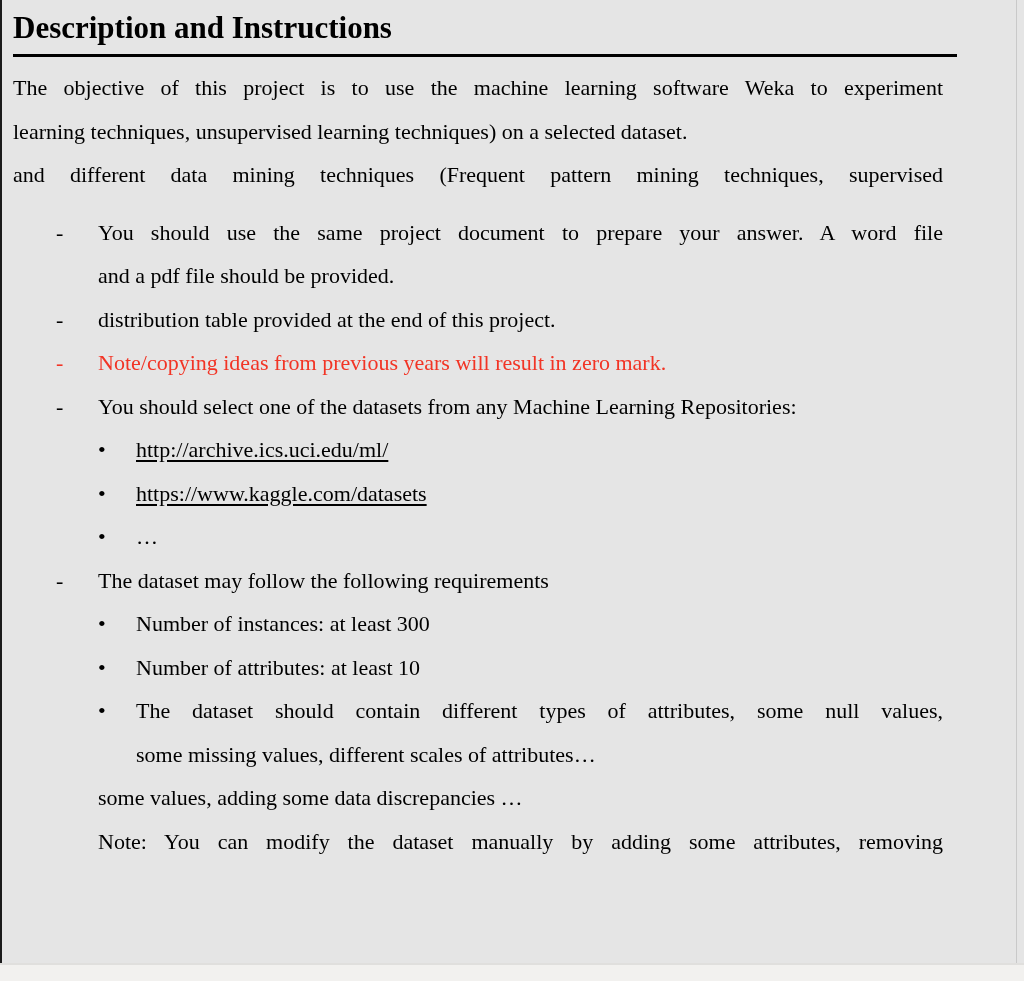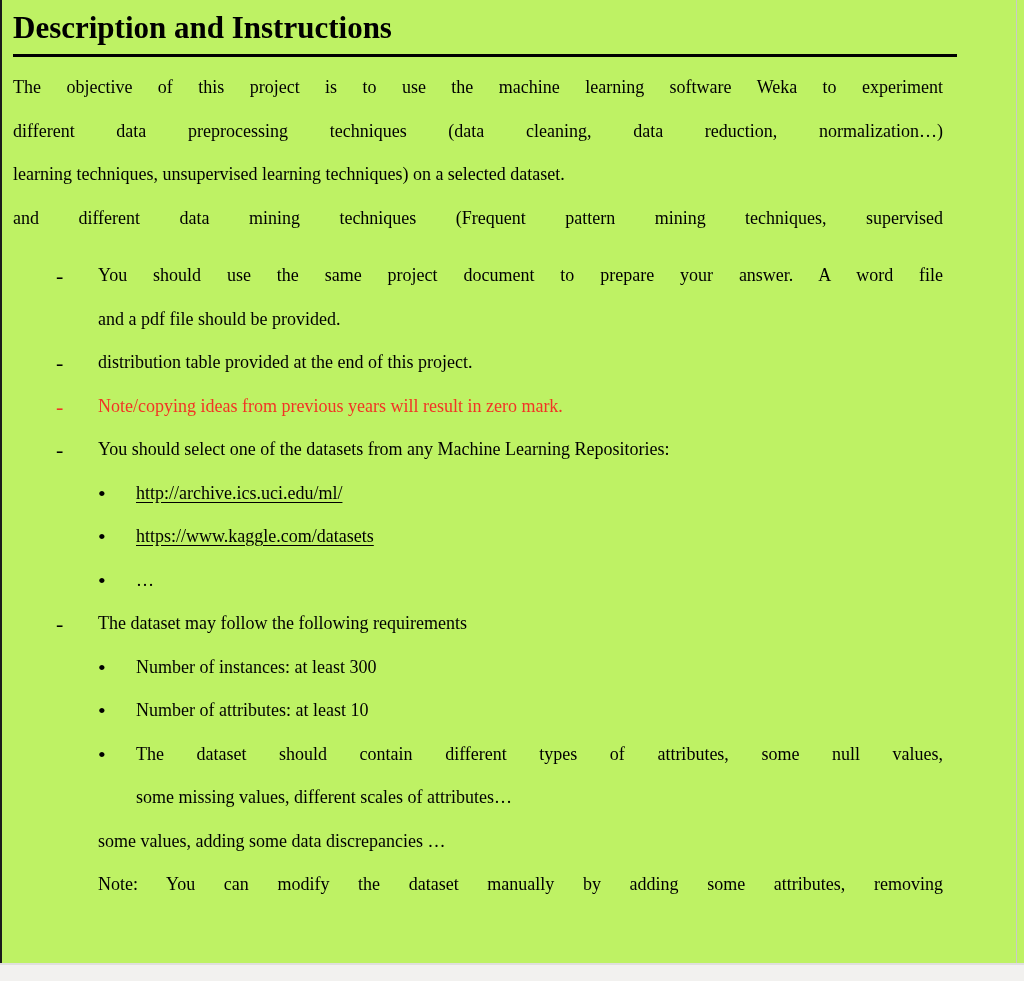--- a/index.html
+++ b/index.html
@@ -1,20 +1,20 @@
 <!DOCTYPE html>
 <html><head>
 <meta charset="utf-8">
 <style>
   html, body { margin: 0; padding: 0; background: #ffffff; }
   .page {
     position: relative;
     width: 1024px;
     height: 981px;
-    background: #bef264;
+    background: #e5e5e5;
     overflow: hidden;
     font-family: "Liberation Serif", "DejaVu Serif", serif;
     color: #000000;
   }
   .page-left-edge {
     position: absolute; left: 0; top: 0; width: 2px; height: 963px;
     background: #1b1b1b;
   }
   .page-right-edge {
     position: absolute; left: 1016px; top: 0; width: 1px; height: 963px;
@@ -27,21 +27,21 @@
   .doc {
     position: absolute; left: 13px; top: 0; width: 930px;
   }
   .title {
     font-size: 31px; font-weight: bold; line-height: 40px;
     margin: 0 -14px 0 0; padding: 8px 0 6px 0;
     border-bottom: 3px solid #000000;
   }
   .intro { margin-top: 9px; }
   .tline {
-    font-size: 18px; line-height: 43.5px; white-space: nowrap;
+    font-size: 22px; line-height: 43.5px; white-space: nowrap;
     text-align: left;
   }
   .tline.just {
     white-space: normal;
     text-align: justify; text-align-last: justify;
   }
   .list { margin-top: 14px; }
   .item { position: relative; }
   .item.top { padding-left: 85px; }
   .item.top > .marker { position: absolute; left: 43px; top: 0; font-size: 22px; line-height: 43.5px; }
@@ -52,21 +52,20 @@
   .lnk { color: #000000; text-decoration: underline; text-underline-offset: 3px; cursor: pointer; }
 </style>
 </head>
 <body>
 
 <div class="page">
   <div class="doc">
     <h1 class="title">Description and Instructions</h1>
     <div class="intro">
         <div class="tline just">The objective of this project is to use the machine learning software Weka to experiment</div>
-        <div class="tline just">different data preprocessing techniques (data cleaning, data reduction, normalization…)</div>
         <div class="tline">learning techniques, unsupervised learning techniques) on a selected dataset.</div>
         <div class="tline just">and different data mining techniques (Frequent pattern mining techniques, supervised</div>
       </div>
     <div class="list">
         <div class="item top">
           <span class="marker">-</span>
           <div class="tline just"><span>You should use the same project document to prepare your answer. </span><span class="b">A word file</span></div>
           <div class="tline"><span class="b">and a pdf file should be provided.</span></div>
         </div>
         <div class="item top">

